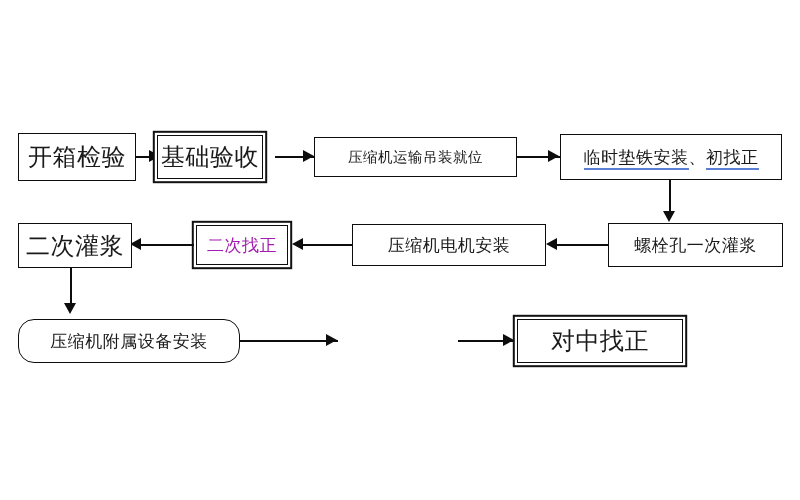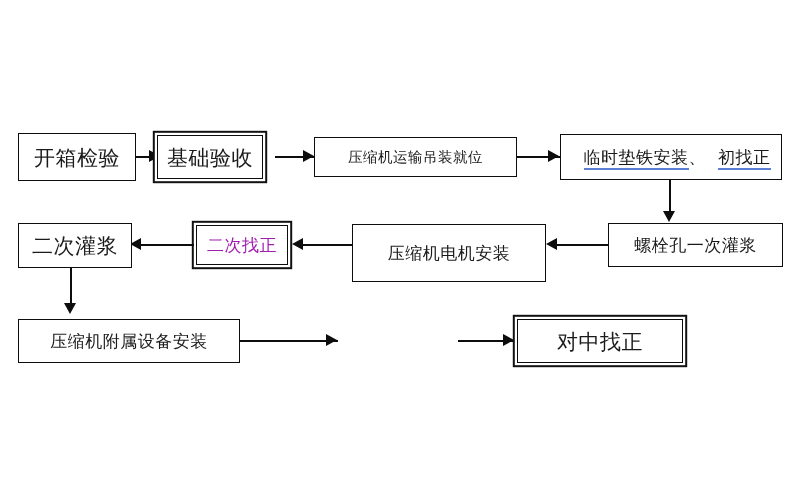--- a/index.html
+++ b/index.html
@@ -37,31 +37,30 @@
   .node .label {
     display: block;
     line-height: 1;
   }
   
   .node.double {
     border: 1.6px solid #0d0d0d;
     box-shadow: 0 0 0 2.2px #ffffff, 0 0 0 4.2px #111111;
   }
   
-  .fs-lg { font-size: 21px; }
+  .fs-lg { font-size: 24px; }
   .fs-md { font-size: 17px; }
   .fs-sm { font-size: 14.5px; }
 
   .grey-text { color: #a21caf; }
 
   
   .ul-blue {
     border-bottom: 2px solid #5a7fd4;
     padding-bottom: 1px;
-    margin-left: 12px;
   }
 
   
   .hline, .vline {
     position: absolute;
     background: #0d0d0d;
   }
   .hline { height: 2px; }
   .vline { width: 2px; }
 
@@ -121,42 +120,42 @@
   <div class="vline" style="left:669px; top:180px; height:34px;"></div>
   <div class="arrow down" style="left:663px; top:211px;"></div>
 
   <div class="node fs-md" style="left:608px; top:223px; width:175px; height:44px;">
     <span class="label">螺栓孔一次灌浆</span>
   </div>
 
   <div class="hline" style="left:550px; top:244px; width:58px;"></div>
   <div class="arrow left" style="left:546px; top:238px;"></div>
 
-  <div class="node fs-md" style="left:352px; top:224px; width:194px; height:58px;">
+  <div class="node fs-md" style="left:352px; top:224px; width:194px; height:42px;">
     <span class="label">压缩机电机安装</span>
   </div>
 
   <div class="hline" style="left:296px; top:244px; width:56px;"></div>
   <div class="arrow left" style="left:292px; top:238px;"></div>
 
   <div class="node double fs-md grey-text" style="left:196px; top:225px; width:92px; height:40px;">
     <span class="label">二次找正</span>
   </div>
 
   <div class="hline" style="left:134px; top:244px; width:60px;"></div>
   <div class="arrow left" style="left:130px; top:238px;"></div>
 
   <div class="node fs-lg" style="left:18px; top:223px; width:114px; height:45px;">
     <span class="label">二次灌浆</span>
   </div>
 
   <div class="vline" style="left:70px; top:268px; height:38px;"></div>
   <div class="arrow down" style="left:64px; top:303px;"></div>
 
-  <div class="node fs-md" style="left:18px; top:319px; width:222px; height:44px;">
+  <div class="node fs-md" style="left:18px; top:319px; width:222px; height:44px;border-radius:16px;">
     <span class="label">压缩机附属设备安装</span>
   </div>
 
   <div class="hline" style="left:240px; top:340px; width:98px;"></div>
   <div class="arrow right" style="left:326px; top:334px;"></div>
 
 
   <div class="hline" style="left:458px; top:340px; width:58px;"></div>
   <div class="arrow right" style="left:503px; top:334px;"></div>
 

